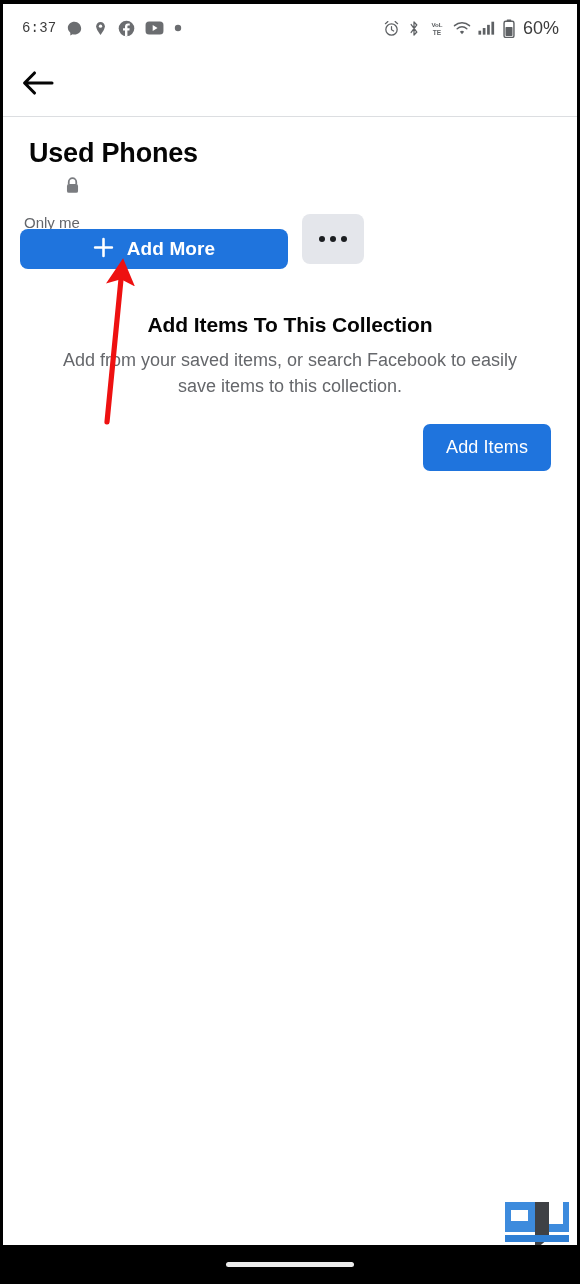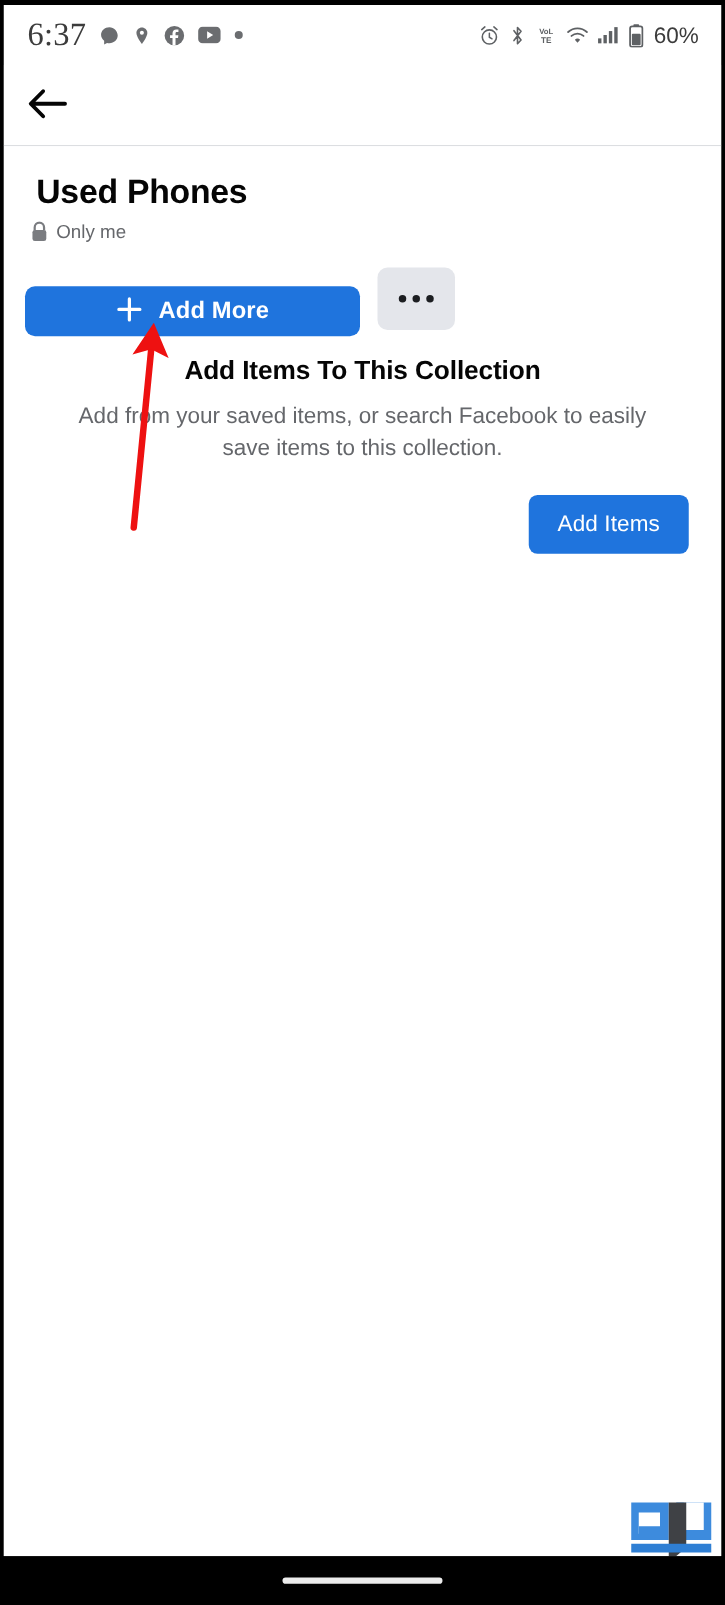--- a/index.html
+++ b/index.html
@@ -41,24 +41,24 @@
     align-items: center;
     justify-content: space-between;
     padding: 0 18px 0 19px;
   }
   .status-left {
     display: flex;
     align-items: center;
     gap: 10px;
   }
   .status-time {
-    font-size: 26px;
+    font-size: 14px;
     color: #3c3c3c;
     letter-spacing: 0.2px;
-    font-family: Liberation Serif, serif;
+    font-family: Liberation Mono, monospace;
   }
   .status-right {
     display: flex;
     align-items: center;
     gap: 7px;
   }
   .status-battery-text {
     font-size: 18px;
     color: #3c3c3c;
     margin-left: 1px;
@@ -105,22 +105,23 @@
     font-size: 27px;
     font-weight: bold;
     color: #050505;
     letter-spacing: -0.2px;
   }
 
   .privacy-row {
     position: absolute;
     left: 21px; top: 60px;
     display: flex;
-    align-items: flex-start;
-    gap: 6px;
+    align-items: flex-end;
+    gap: 16px;
+    flex-direction: column;
   }
   .privacy-label {
     font-size: 15px;
     color: #65676b;
   }
 
   
   .action-row {
     position: absolute;
     left: 17px; top: 92px;
@@ -161,21 +162,21 @@
   }
   .dot {
     width: 6px; height: 6px;
     border-radius: 50%;
     background: #1c1e21;
   }
 
   
   .empty-state {
     position: absolute;
-    left: 0; top: 168px;
+    left: 0; top: 196px;
     width: 574px;
     text-align: center;
     padding: 0 26px;
   }
   .empty-title {
     font-size: 21px;
     font-weight: bold;
     color: #050505;
     letter-spacing: -0.1px;
   }

